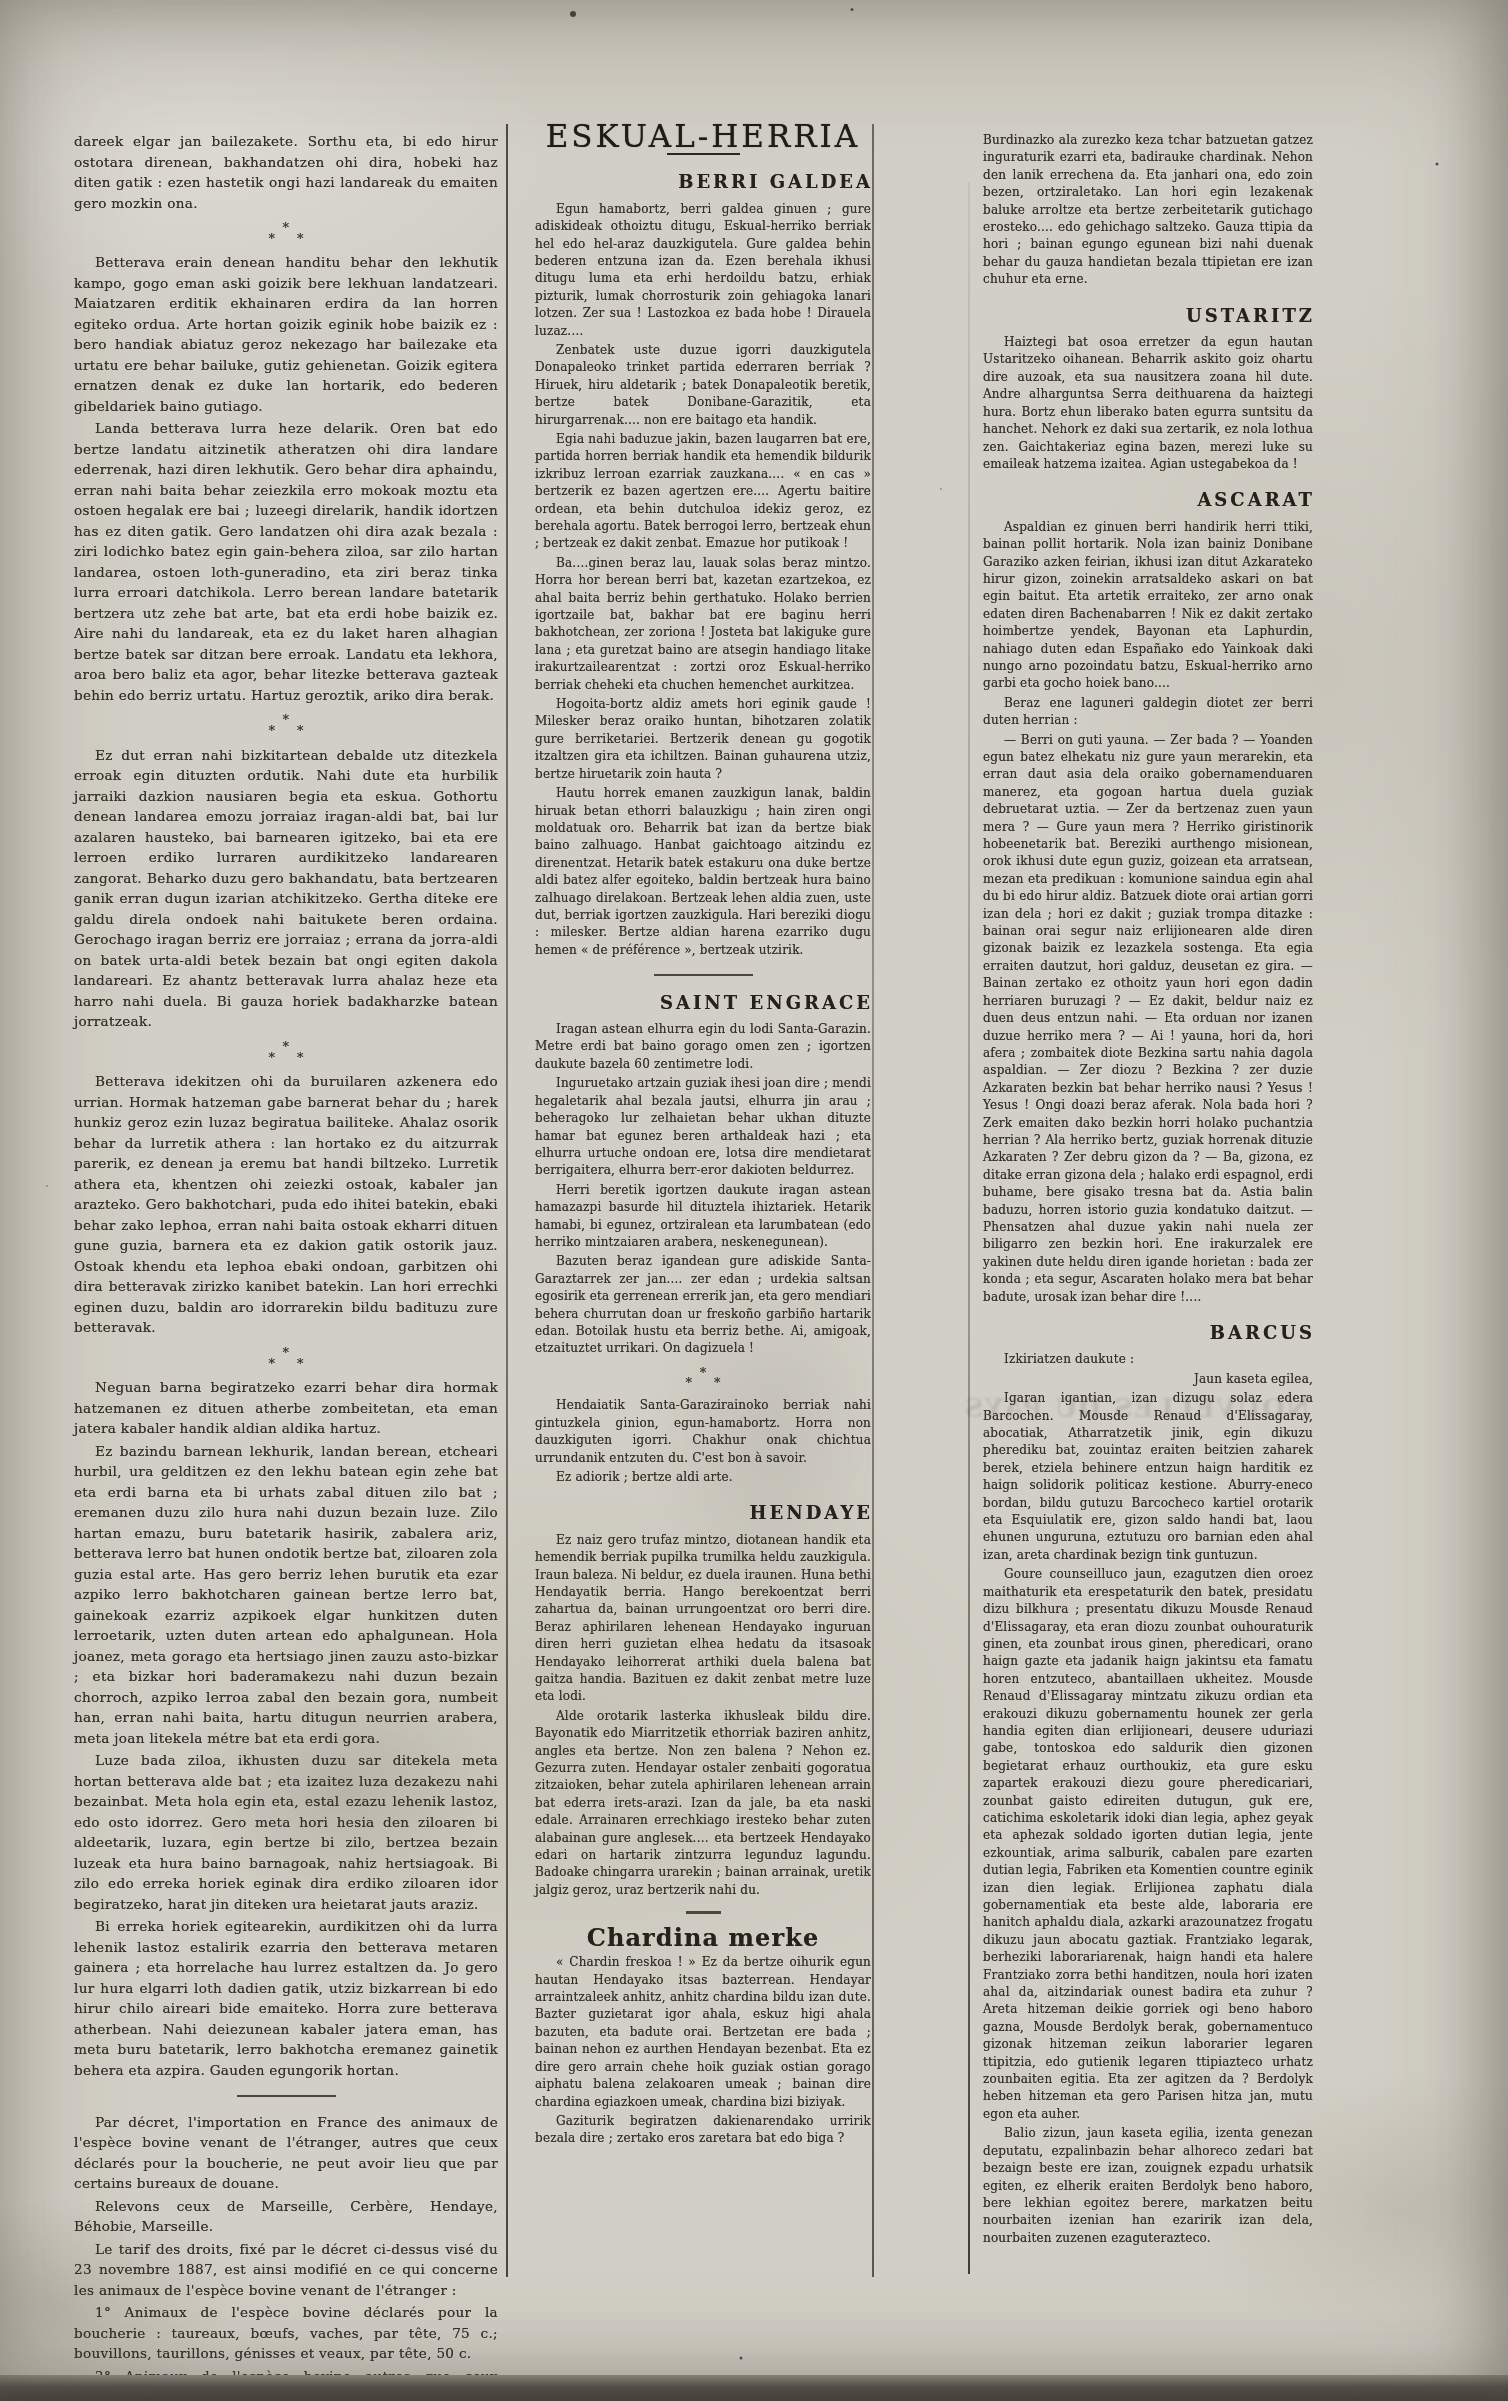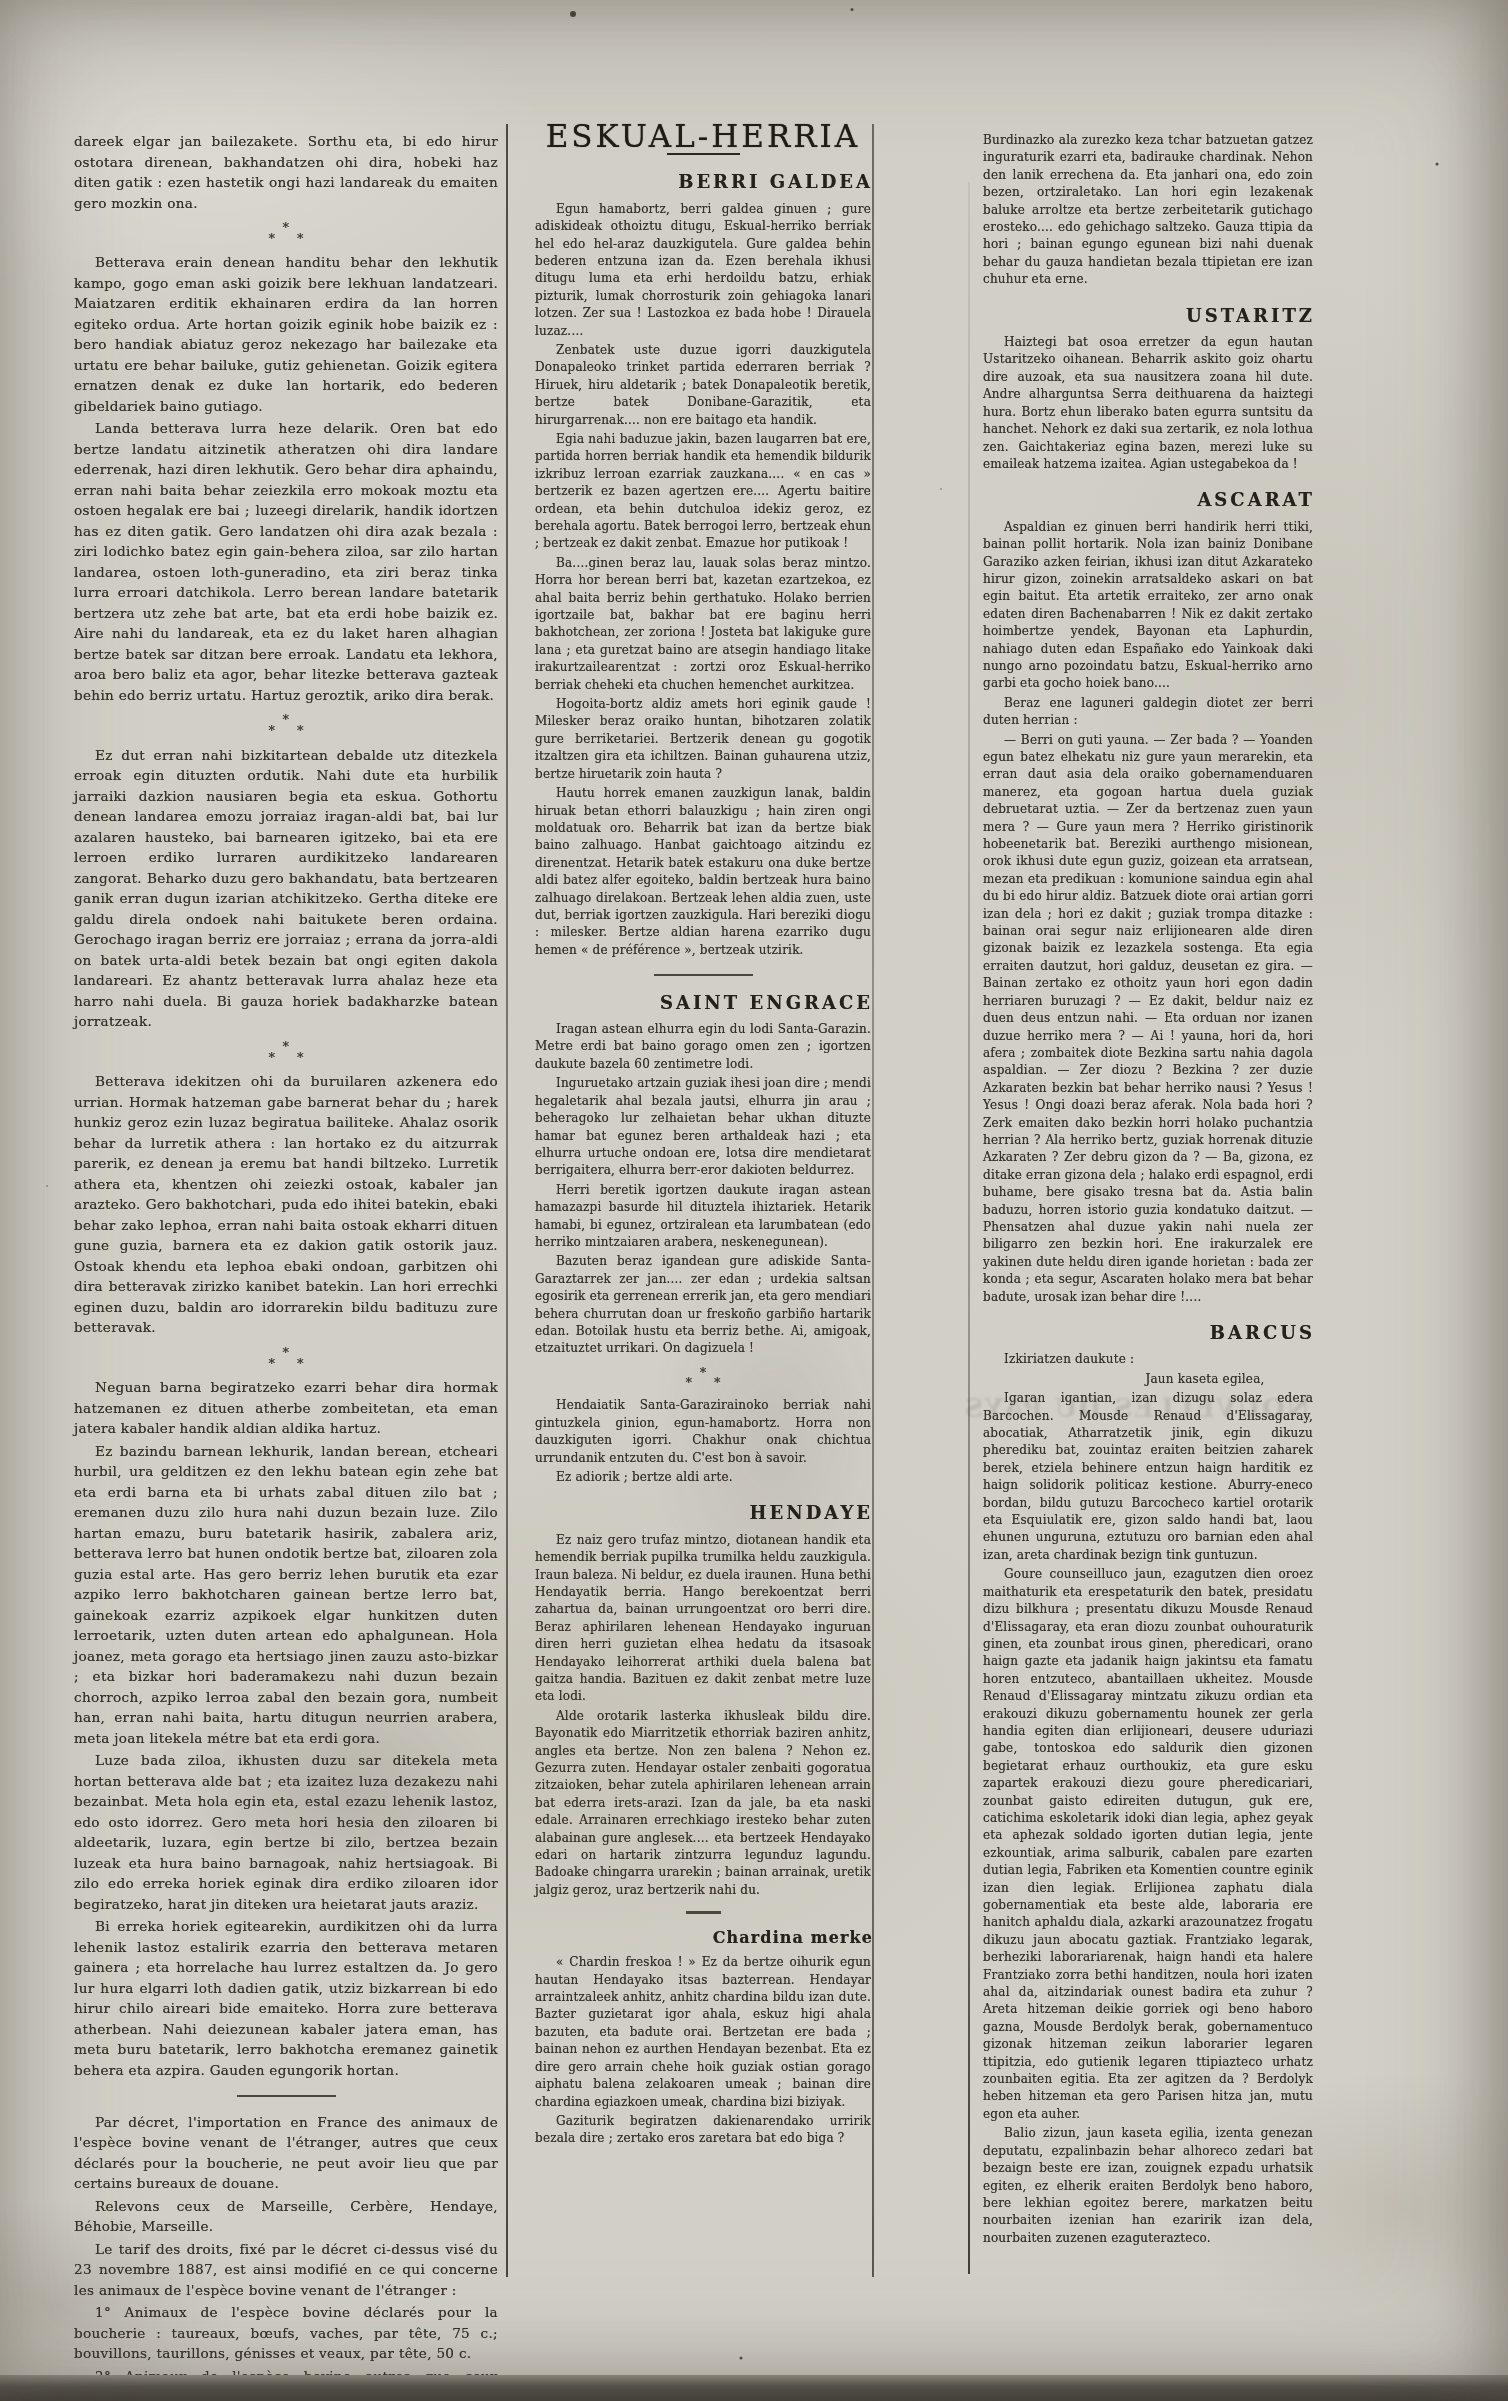--- a/index.html
+++ b/index.html
@@ -19,29 +19,29 @@
     box-shadow:inset 0 0 129px rgba(82,76,64,.36), inset -23px 0 53px rgba(82,76,64,.20), inset 0 -30px 61px rgba(82,76,64,.18);}
   
   .col{position:absolute;text-align:justify;z-index:2;hyphens:none;
        text-shadow:0 0 0.5px rgba(52,47,39,.65);}
   .col-left {left:72px;  top:129px;width:428px;font-size:13.6px;line-height:20.5px;letter-spacing:0.3px;}
   .col-mid  {left:533px; top:125px;width:340px;font-size:12px;line-height:17.4px;letter-spacing:0.2px;}
   .col-right{left:981px;top:130px;width:334px;font-size:12px;line-height:17.4px;letter-spacing:0.2px;}
   .blk{margin:2px;}
   p.blk{text-indent:21px;}
   p.blk-lead{text-indent:0;}
-  p.blk-salute{text-indent:0;padding-left:114px;text-align:center;}
+  p.blk-salute{text-indent:0;padding-left:114px;text-align:right;}
   h1.blk-masthead{margin:3px 0 7.6px;font-size:31px;font-weight:normal;letter-spacing:3px;
     text-align:center;color:#201c16;white-space:nowrap;text-indent:0;
     text-shadow:0 0 0.8px rgba(32,28,22,.8);}
   .blk-masthead-rule{width:73px;height:2.3px;background:#2b261f;margin:0 auto 11.4px;}
   h2.blk-h{margin:18px 0 10px;font-size:18px;font-weight:bold;letter-spacing:3px;
     text-align:right;color:#26221b;text-indent:0;}
-  h3.blk-h-small{margin:15px 0 8.3px;font-size:16px;font-weight:bold;letter-spacing:1.1px;
-    text-align:right;color:#26221b;text-indent:0;}
+  h3.blk-h-small{margin:15px 0 8.3px;font-size:24px;font-weight:bold;letter-spacing:1.1px;
+    text-align:center;color:#26221b;text-indent:0;}
   .blk-rule{width:99px;height:1.5px;background:#4d463c;margin:15px auto;}
   .blk-dash{width:35px;height:2.3px;background:#4d463c;margin:12px auto 7.6px;}
   .blk-asterism{text-align:center;line-height:10.6px;margin:10px 0 8.3px;font-size:13px;
     color:#3a342c;text-indent:0;}
   .blk-asterism span{display:block;}
   .blk-asterism .ast-bottom{letter-spacing:9px;padding-left:9px;}
   
   .vrule{position:absolute;z-index:1;}
   .vrule-a{left:506px;top:124px;height:2153px;width:2.3px;
     background:linear-gradient(to bottom, rgba(40,35,28,.78), rgba(40,35,28,.5) 45%, rgba(40,35,28,.8));}

